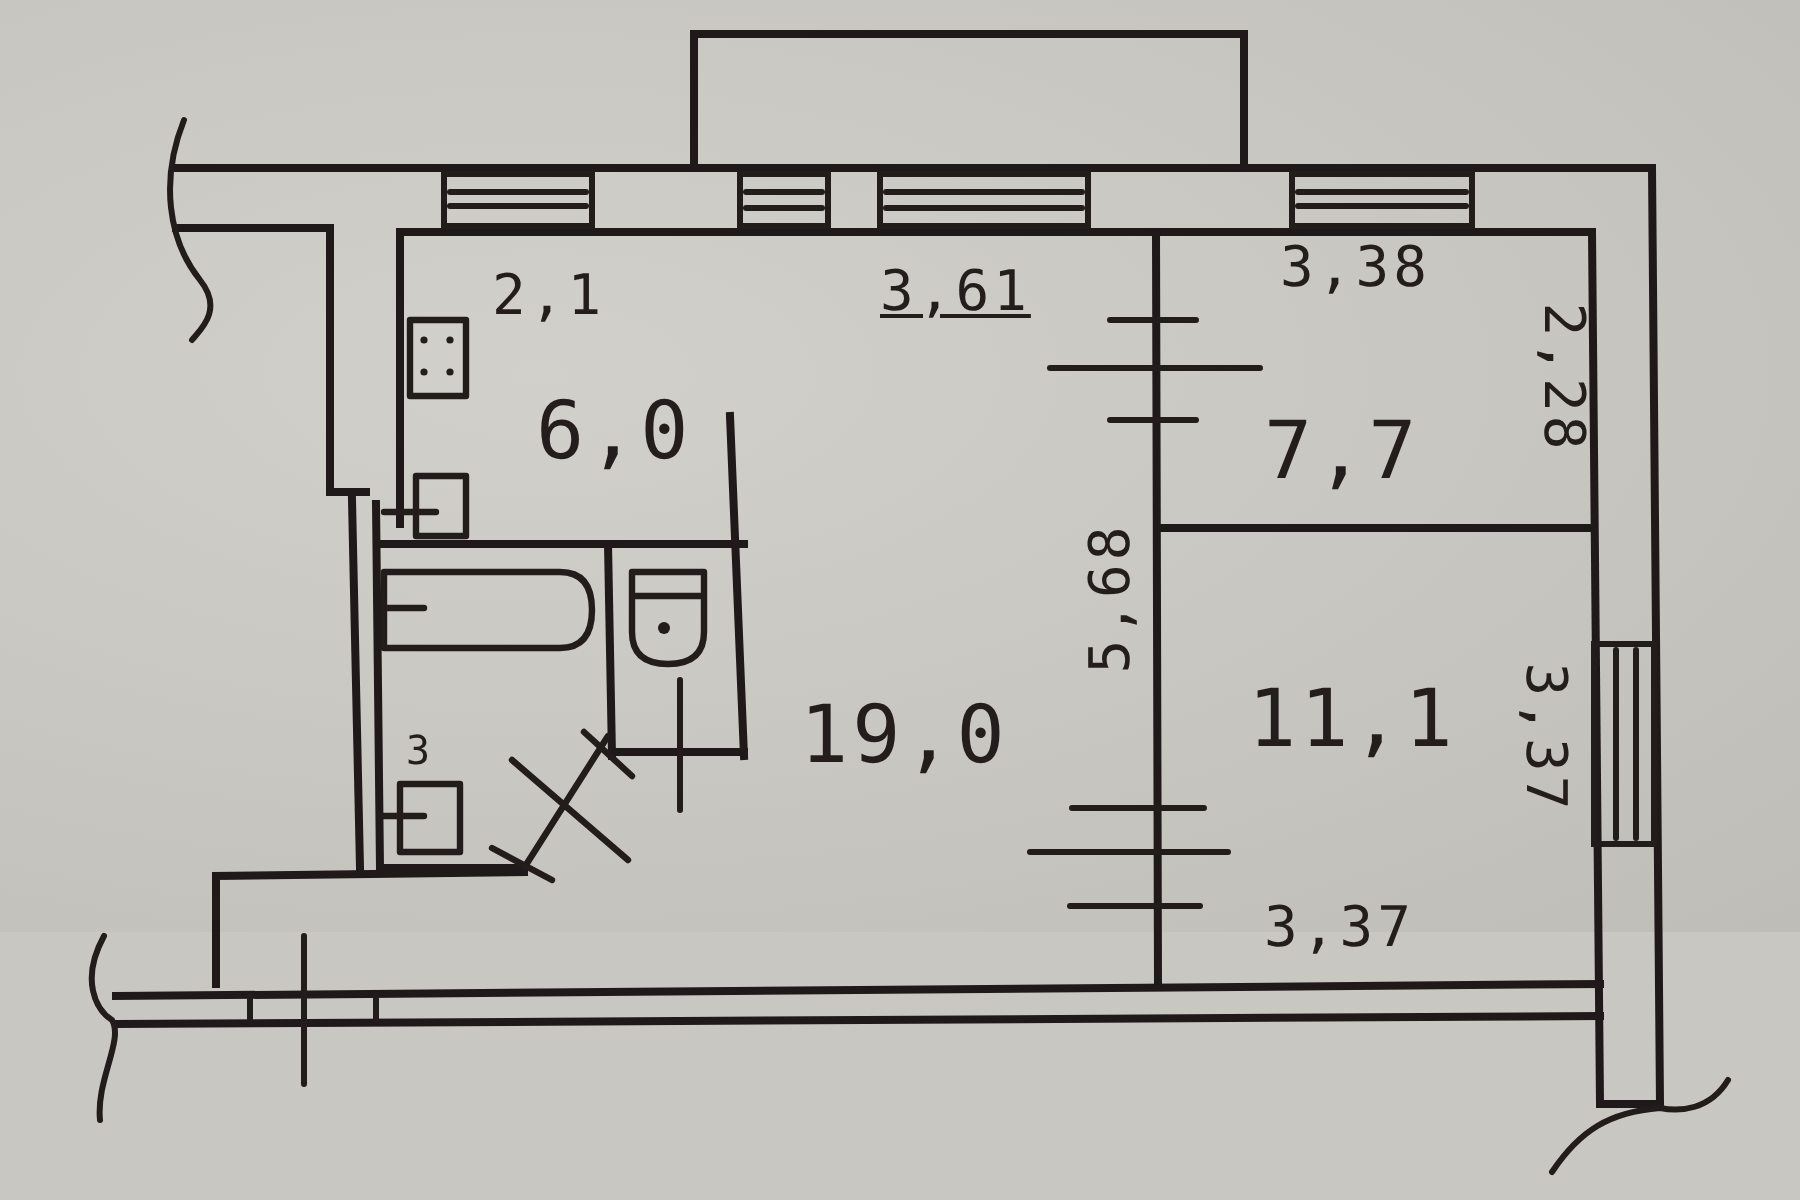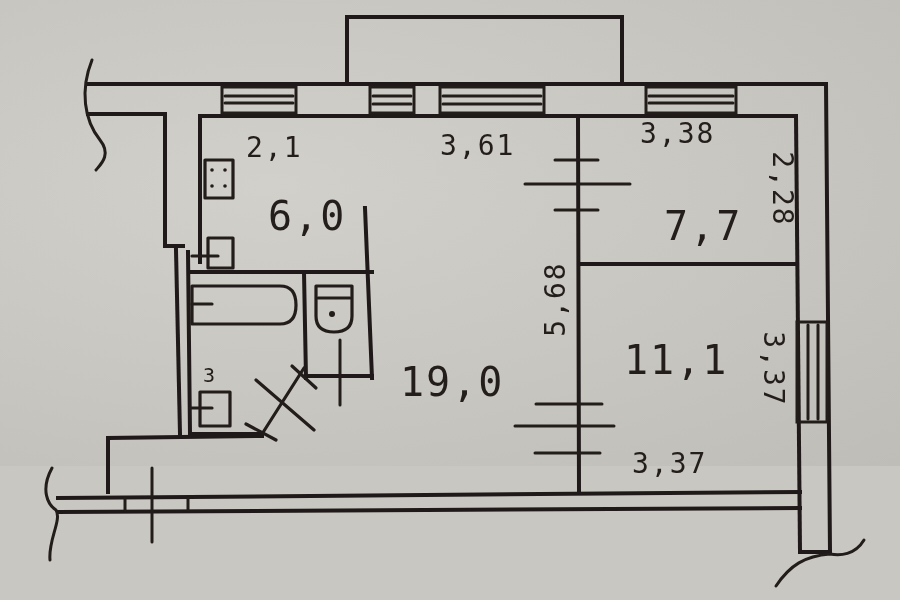--- a/index.html
+++ b/index.html
@@ -139,23 +139,23 @@
 
       <g>
         <rect class="fix" x="200" y="392" width="30" height="34"></rect>
         <line class="fix" x1="190" y1="408" x2="212" y2="408"></line>
       </g>
     </g>
   </svg>
 
   <span class="label sm" style="left:246px;top:134px;">2,1</span>
   <span class="label" style="left:268px;top:196px;">6,0</span>
-  <span class="label sm" style="left:440px;top:132px;">3,61</span>
+  <span class="label sm" style="left:440px;top:132px;text-decoration:underline;">3,61</span>
   <span class="label sm" style="left:640px;top:120px;">3,38</span>
-  <span class="label" style="left:664px;top:206px;text-align:right;">7,7</span>
+  <span class="label" style="left:632px;top:206px;text-align:right;">7,7</span>
   <span class="label sm rot" style="left:744px;top:175px;transform:rotate(90deg);">2,28</span>
   <span class="label sm rot" style="left:518px;top:285px;transform:rotate(-90deg);">5,68</span>
   <span class="label" style="left:624px;top:340px;">11,1</span>
   <span class="label sm rot" style="left:735px;top:355px;transform:rotate(90deg);">3,37</span>
   <span class="label sm" style="left:632px;top:450px;">3,37</span>
-  <span class="label" style="left:400px;top:362px;">19,0</span>
+  <span class="label" style="left:400px;top:348px;">19,0</span>
   <span class="label xs" style="left:203px;top:365px;">3</span>
 </div>
 
 </body></html>

